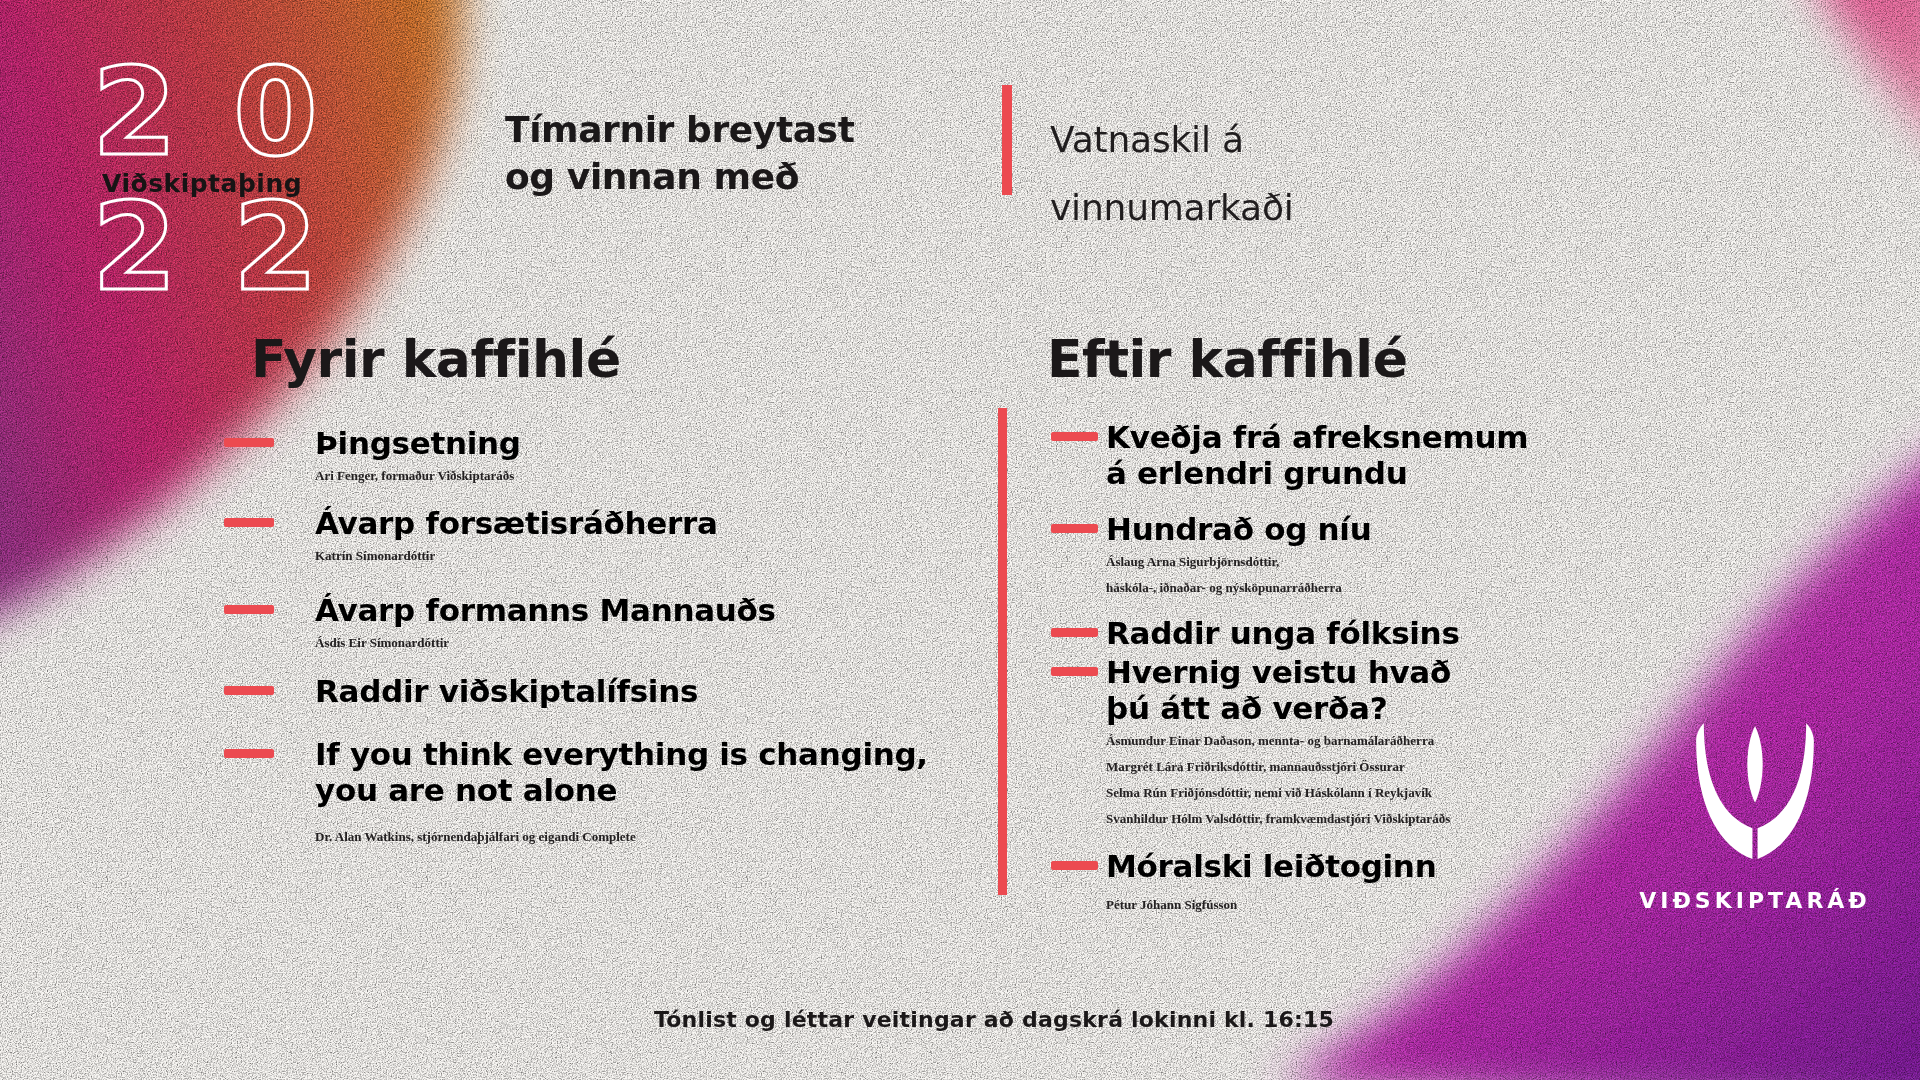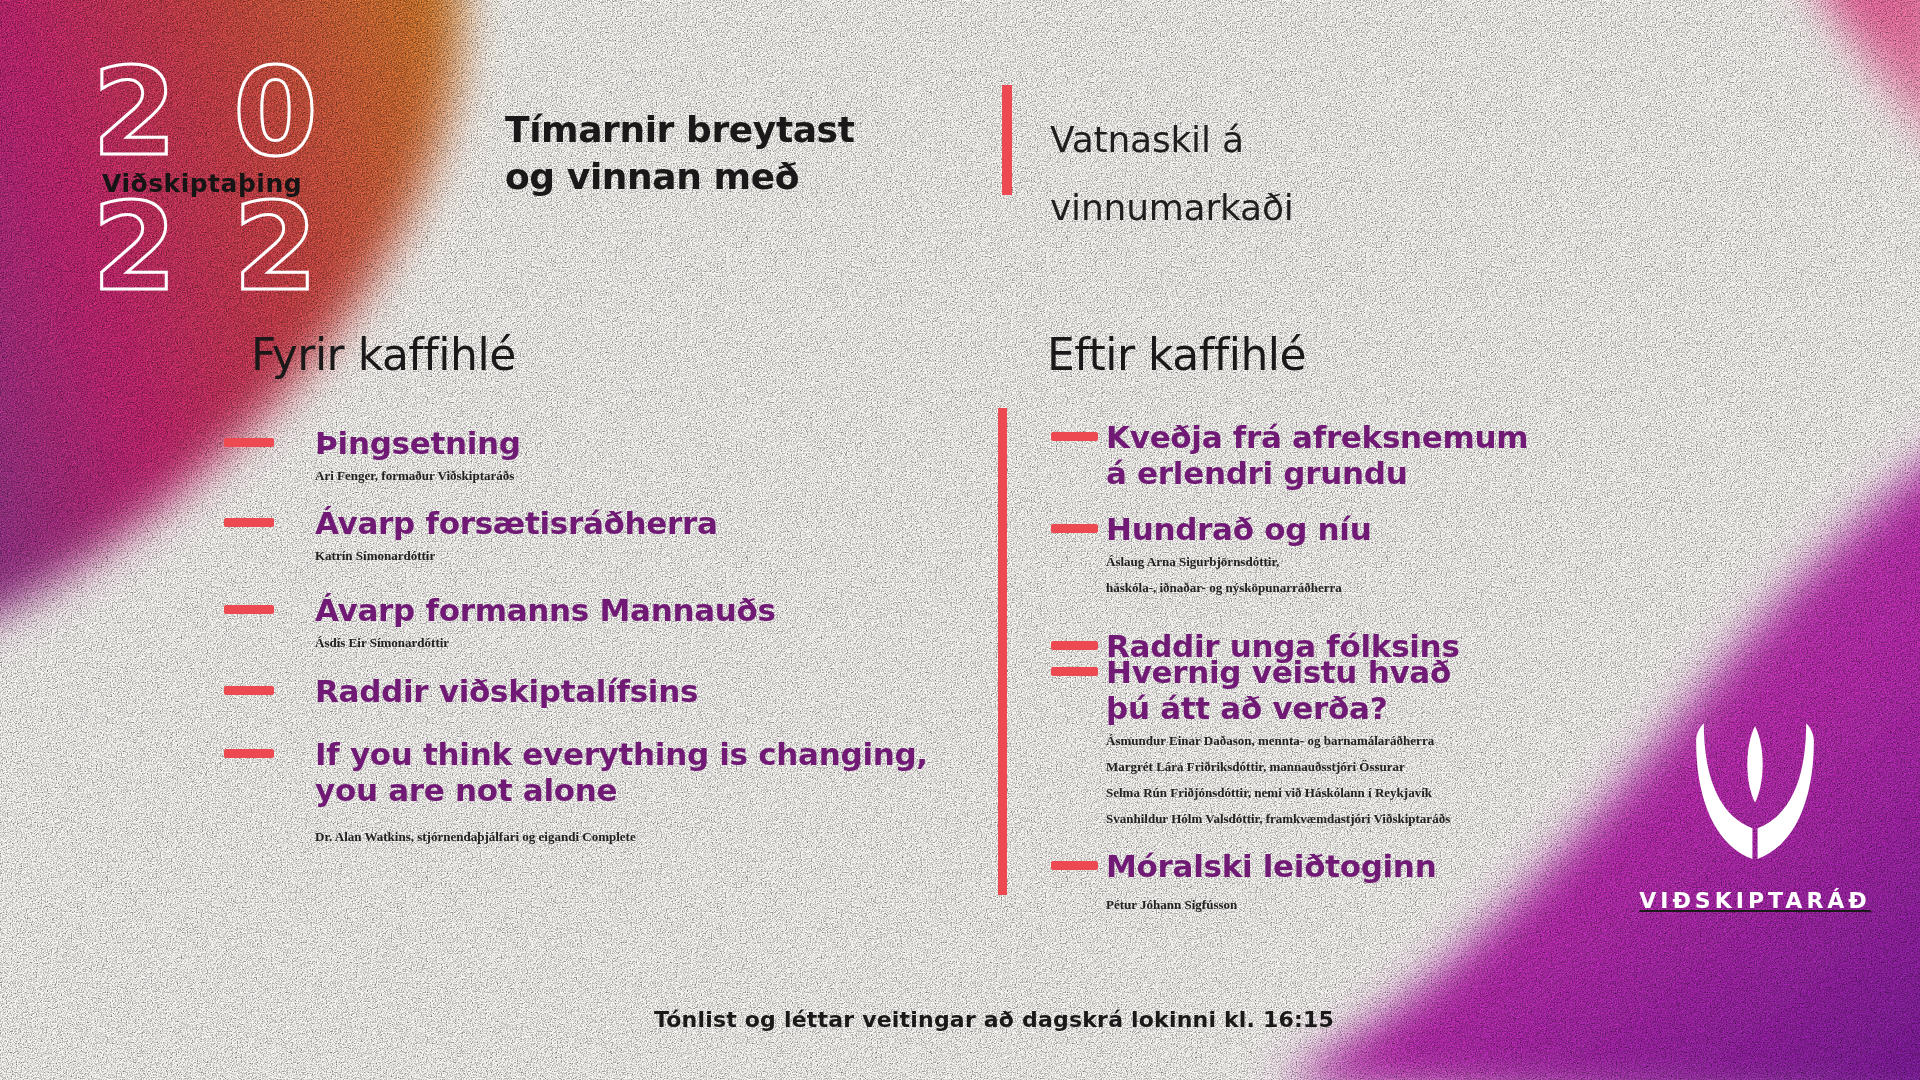--- a/index.html
+++ b/index.html
@@ -28,21 +28,21 @@
     position:absolute;left:1050px;top:106px;font-size:36px;line-height:68px;
     font-weight:normal;letter-spacing:-0.2px;white-space:pre-line;color:#201D1E;
   }
   .title-bar{
     position:absolute;left:1002px;top:85px;width:10px;height:110px;
     background:var(--accent,#EC4A50);
   }
 
   
   .col-heading{
-    position:absolute;top:329px;font-size:44px;font-weight:normal;
+    position:absolute;top:329px;font-size:52px;font-weight:bold;
     letter-spacing:-0.5px;color:#1B1819;
   }
   #heading-left{left:251px;}
   #heading-right{left:1047px;}
 
   
   .v-rule{
     position:absolute;left:998px;top:408px;width:9px;height:487px;
     background:var(--accent,#EC4A50);
   }
@@ -54,38 +54,38 @@
     background:var(--accent,#EC4A50);
   }
   .item.left{left:224px;width:800px;}
   .item.left .dash{width:50px;}
   .item.left .body{margin-left:91px;}
   .item.right{left:1051px;width:820px;}
   .item.right .dash{width:47px;}
   .item.right .body{margin-left:55px;}
   .ittl{
     font-size:31px;line-height:36px;font-weight:bold;letter-spacing:-0.3px;
-    white-space:pre-line;color:#701a75;
+    white-space:pre-line;color:#000000;
   }
   .sub{
     font-family:Liberation Serif, serif;
     font-size:13px;line-height:26px;font-weight:bold;color:#232021;
   }
   .subs{margin-top:2px;}
 
   
   #footer-note{
     position:absolute;left:994px;top:971px;transform:translateX(-50%);
     font-size:22px;font-weight:bold;letter-spacing:0.2px;color:#1B1819;
     white-space:nowrap;
     margin-top:36px;
   }
 
   
-  #logo{position:absolute;left:1610px;top:720px;width:290px;height:260px;text-align:center;text-decoration:underline;}
+  #logo{position:absolute;left:1610px;top:720px;width:290px;height:260px;text-align:center;}
   #logo-icon{display:block;margin:0 auto;}
   #logo-name{
     margin-top:18px;color:#FFFFFF;font-size:22px;font-weight:bold;
     letter-spacing:4px;white-space:nowrap;
   }
 </style>
 </head>
 <body>
 
 <svg id="bg" width="1920" height="1080" viewBox="0 0 1920 1080">
@@ -211,21 +211,21 @@
     <span class="dash"></span>
     <div class="body">
       <div class="ittl">Hundrað og níu</div>
       <div class="subs">
         <div class="sub">Áslaug Arna Sigurbjörnsdóttir,</div>
         <div class="sub">háskóla-, iðnaðar- og nýsköpunarráðherra</div>
       </div>
     </div>
   </div>
 
-  <div class="item right" style="top:628px">
+  <div class="item right" style="top:615px">
     <span class="dash"></span>
     <div class="body">
       <div class="ittl">Raddir unga fólksins</div>
     </div>
   </div>
 
   <div class="item right" style="top:654px">
     <span class="dash"></span>
     <div class="body">
       <div class="ittl">Hvernig veistu hvað

